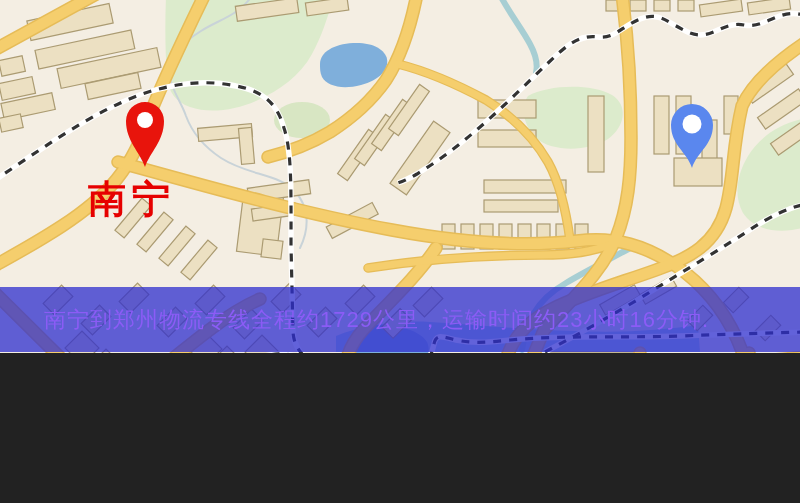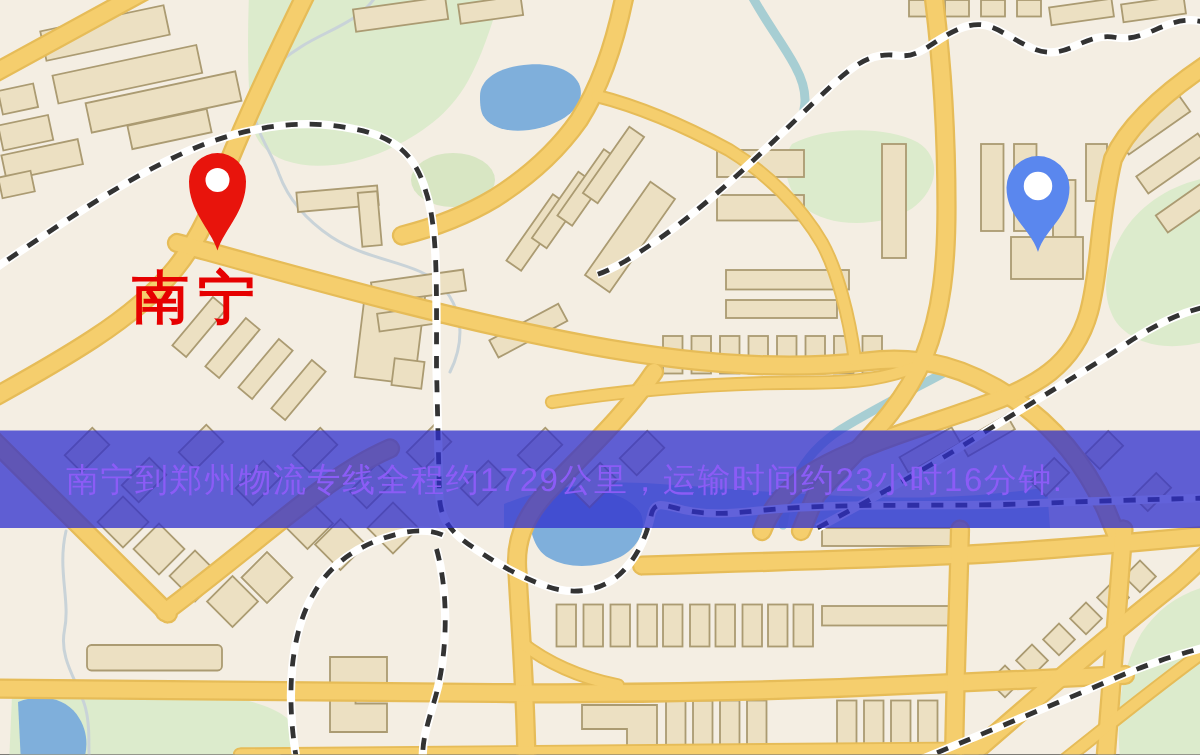--- a/index.html
+++ b/index.html
@@ -1,16 +1,16 @@
 <!DOCTYPE html>
 <html><head>
 <meta charset="utf-8">
 <style>
   html,body{margin:0;padding:0;background:#222;}
-  .stage{position:relative;width:800px;height:503px;overflow:hidden;background:#f4eee3;
+  .stage{position:relative;width:800px;height:353px;overflow:hidden;background:#f4eee3;
          font-family:"Liberation Sans",sans-serif;}
   .map-svg{position:absolute;left:0;top:0;display:block;}
 
   
   .green{fill:#dcebcc;stroke:none;}
   .green2{fill:#d2e4bd;opacity:.85;}
   .water{fill:#7fafdb;}
   .waterlt{fill:#a9cfe2;}
   .stream{fill:none;stroke:#c9d3d8;stroke-width:2;stroke-linecap:round;}
   .river{fill:none;stroke:#93c6ce;stroke-width:6;stroke-linecap:round;opacity:.8;}

